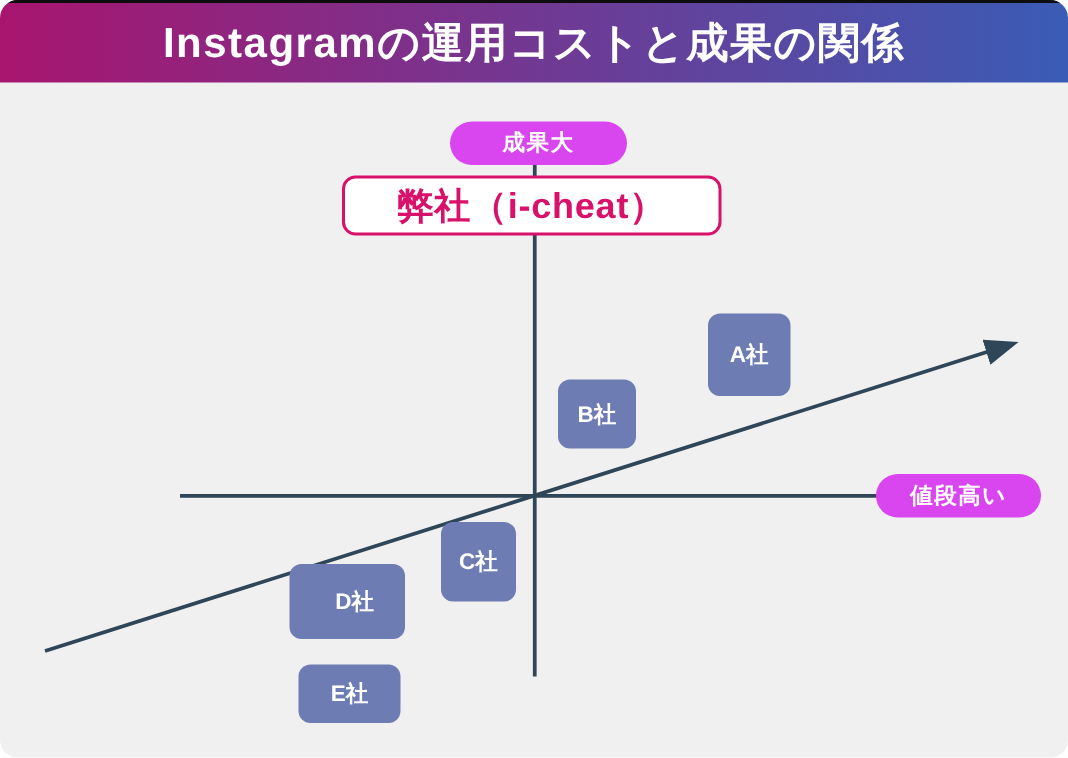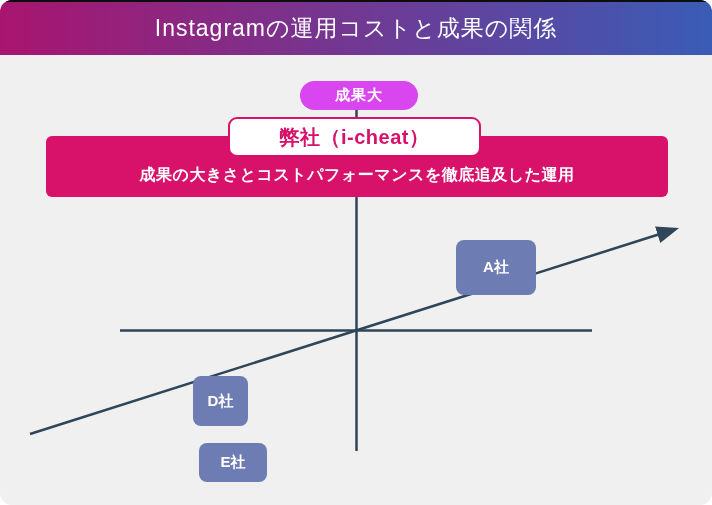--- a/index.html
+++ b/index.html
@@ -8,36 +8,36 @@
     position:relative;width:712px;height:505px;background:#f0f0f1;
     border-radius:12px;overflow:hidden;
   }
   .top-edge{position:absolute;top:0;left:0;width:712px;height:2px;background:#0d0d0d;z-index:6;}
   .header{
     position:absolute;top:0;left:0;width:712px;height:55px;z-index:1;
     background:linear-gradient(90deg,#a8156f 0%,#3a5cb6 100%);
     display:flex;align-items:center;justify-content:center;
   }
   .header-title{
-    color:#ffffff;font-size:23px;font-weight:400;letter-spacing:1px;padding-top:2px;
+    color:#ffffff;font-size:28px;font-weight:700;letter-spacing:1px;padding-top:2px;
   }
   svg.lines{position:absolute;top:0;left:0;z-index:2;pointer-events:none;}
   .banner{
     position:absolute;left:46px;top:136px;width:622px;height:61px;z-index:3;
     background:#d8116b;border-radius:6px;
     display:flex;align-items:flex-end;justify-content:center;
     padding-bottom:11px;box-sizing:border-box;
   }
   .banner-text{color:#ffffff;font-size:16px;font-weight:700;letter-spacing:.5px;}
   .callout-box{
     position:absolute;left:228px;top:117px;width:253px;height:40px;z-index:4;
     background:#ffffff;border:2.5px solid #d8116b;border-radius:9px;
     display:flex;align-items:center;justify-content:center;box-sizing:border-box;
   }
-  .callout-label{color:#d8116b;font-size:20px;font-weight:800;letter-spacing:.5px;}
+  .callout-label{color:#d8116b;font-size:24px;font-weight:800;letter-spacing:.5px;}
   .pill{
     position:absolute;z-index:4;background:#d946ef;border-radius:999px;
     display:flex;align-items:center;justify-content:center;
     color:#ffffff;font-size:15px;font-weight:700;letter-spacing:1px;
   }
   .pill-top{left:300px;top:81px;width:118px;height:29px;}
   .pill-bottom{left:308px;top:450px;width:100px;height:29px;}
   .pill-left{left:18px;top:316px;width:110px;height:29px;}
   .pill-right{left:584px;top:316px;width:110px;height:29px;}
   .company{
@@ -60,26 +60,26 @@
     <defs>
       <marker id="arrowhead" markerWidth="12" markerHeight="9" refX="1" refY="3.5" orient="auto" markerUnits="strokeWidth">
         <path d="M0,0 L9,3.5 L0,7 Z" fill="#2f4558"></path>
       </marker>
     </defs>
     <line x1="356.5" y1="109" x2="356.5" y2="451" stroke="#2f4558" stroke-width="2.5"></line>
     <line x1="120" y1="330.5" x2="592" y2="330.5" stroke="#2f4558" stroke-width="2.5"></line>
     <line x1="30" y1="434" x2="660" y2="234" stroke="#2f4558" stroke-width="2.5" marker-end="url(#arrowhead)"></line>
   </svg>
 
-  <div class="banner">
-    <div class="banner-text">成果の大きさとコストパフォーマンスを徹底追及した運用</div>
-  </div>
 
   <div class="callout-box">
     <div class="callout-label">弊社（i-cheat）</div>
   </div>
 
   <div class="pill pill-top">成果大</div>
+  <div class="pill pill-right">値段高い</div>
 
-  <div class="company" style="left: 456px; top: 209px; width: 80px; height: 55px; margin-top: 31px;">A社</div>
-  <div class="company" style="left: 193px; top: 376px; width: 55px; height: 50px;">D社</div>
+  <div class="company" style="left: 472px; top: 209px; width: 55px; height: 55px;">A社</div>
+  <div class="company" style="left: 372px; top: 253px; width: 52px; height: 46px;">B社</div>
+  <div class="company" style="left: 294px; top: 348px; width: 50px; height: 53px;">C社</div>
+  <div class="company" style="left: 193px; top: 376px; width: 67px; height: 50px; padding-left: 10px;">D社</div>
   <div class="company" style="left: 199px; top: 443px; width: 68px; height: 39px;">E社</div>
 </div>
 
 </body></html>

